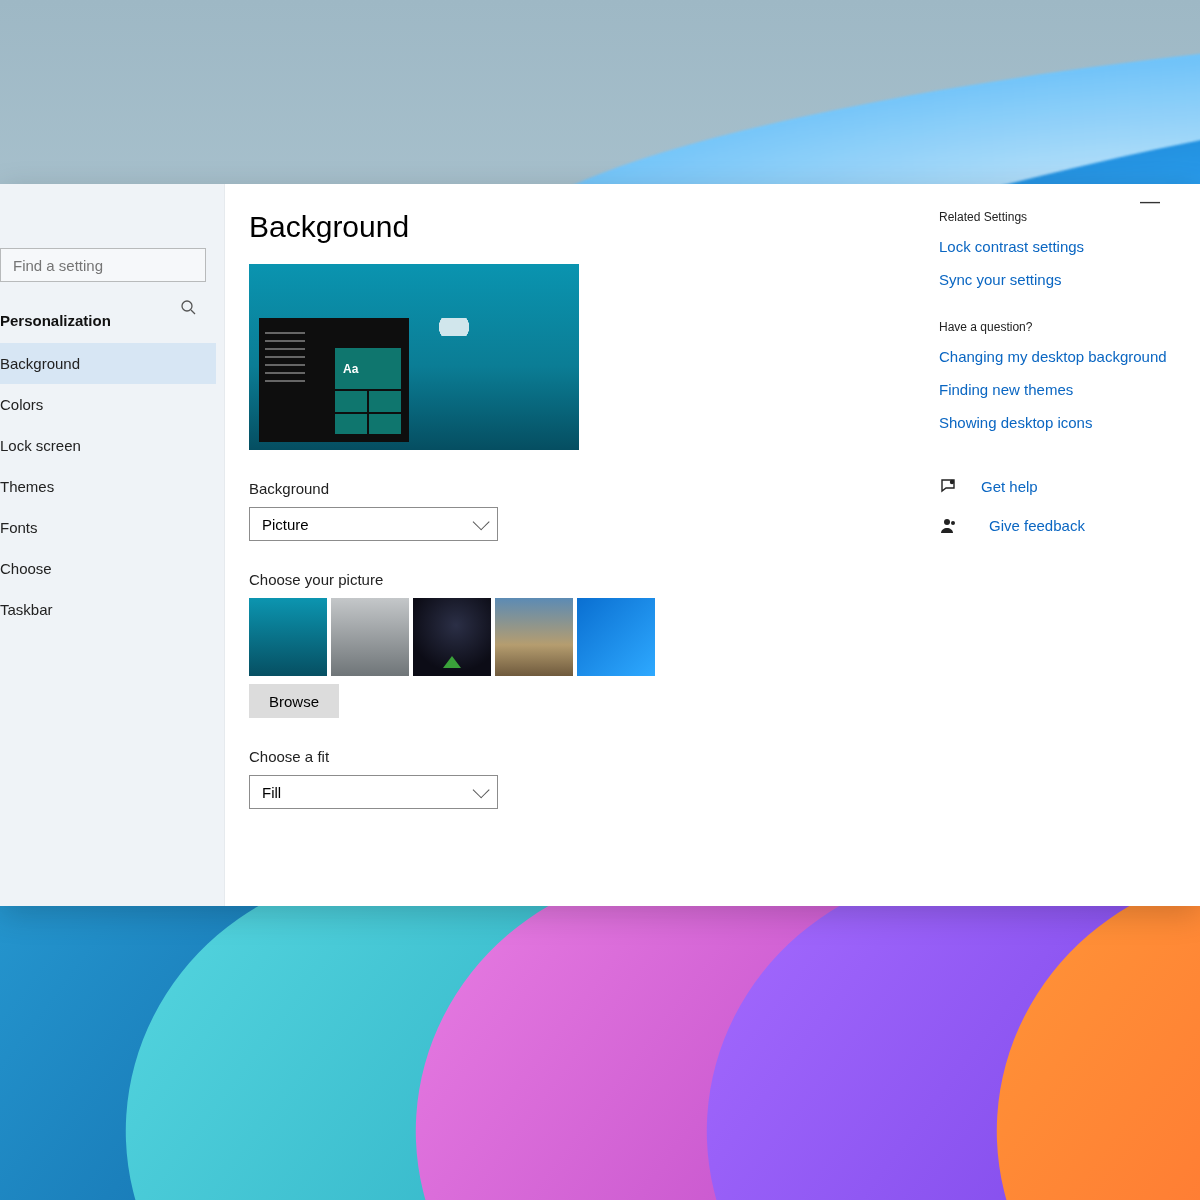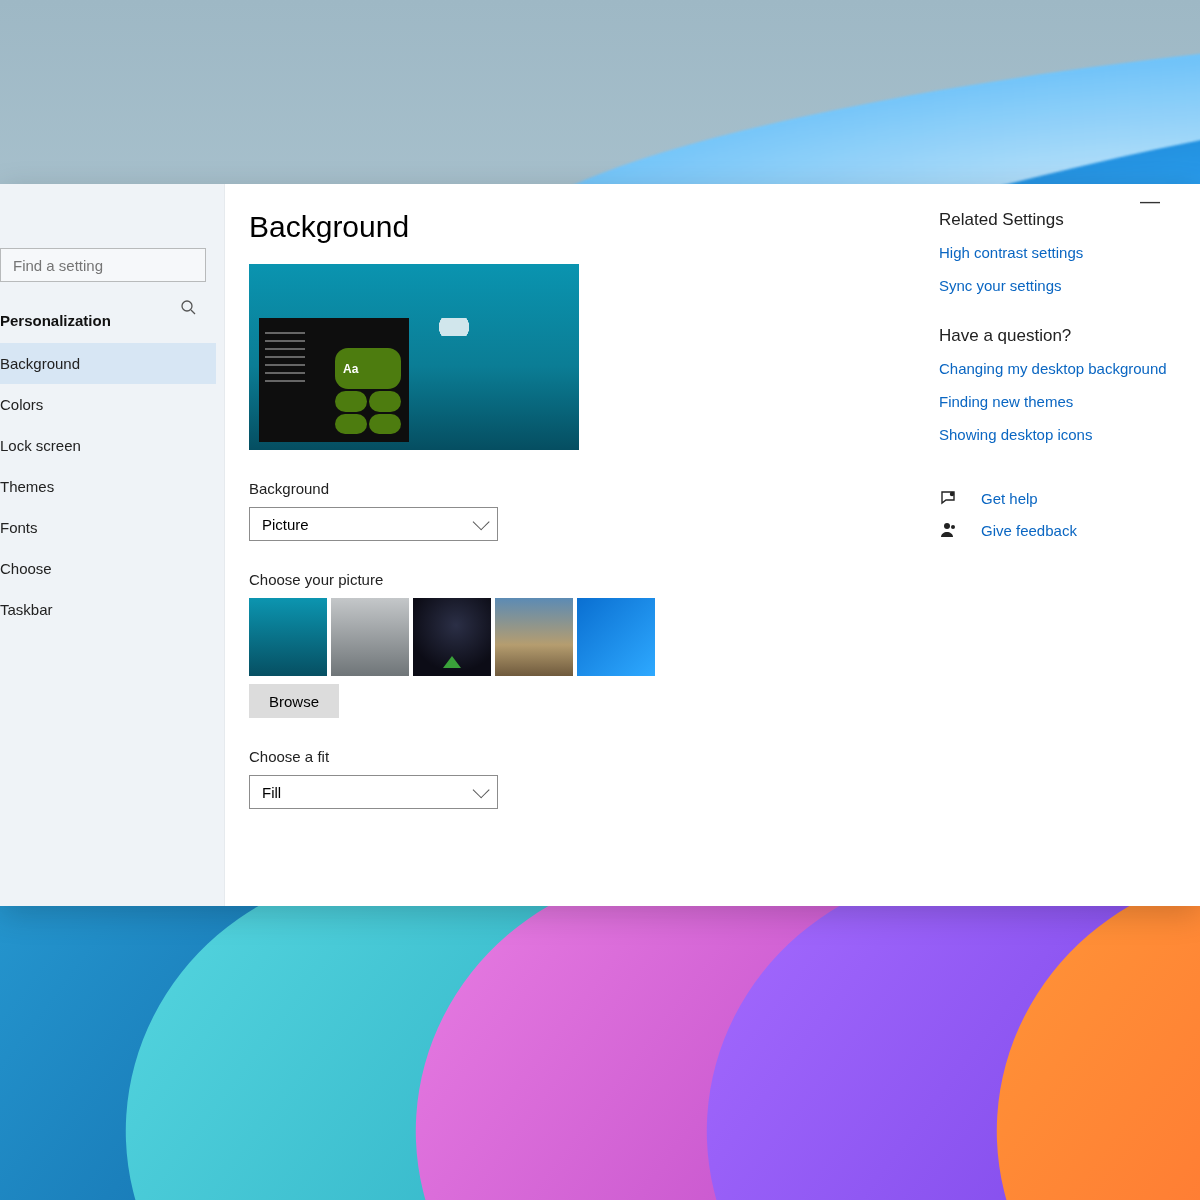--- a/index.html
+++ b/index.html
@@ -58,42 +58,42 @@
   background:linear-gradient(180deg,#0a94b0 0%,#0b7d95 55%,#054e61 100%);
 }
 .preview .swimmer{position:absolute; top:54px; right:76px; width:70px; height:18px;
   background:radial-gradient(circle at 30% 50%, #d1e6ec 30%, transparent 31%);}
 .preview .taskbar{position:absolute; left:10px; bottom:8px; width:150px; height:124px;
   background:#0e0e0e;}
 .prev-lines{position:absolute; left:6px; top:8px; width:40px;}
 .prev-lines span{display:block; height:2px; background:#666; margin:6px 0;}
 .tiles{position:absolute; left:76px; top:30px; width:66px; height:86px;
   display:grid; grid-template-columns:1fr 1fr; grid-template-rows:2fr 1fr 1fr; gap:2px;}
-.tile{background:#4d7c0f;border-radius:13px;}
+.tile{background:#0f766e;}
 .tile.big{grid-column:1/3;}
 .tile .aa{color:#fff; font-size:12px; font-weight:600; padding:14px 0 0 8px;}
 label.section{display:block; font-size:15px; color:#222; margin:30px 0 10px;}
 .select{
   width:249px; height:34px; border:1px solid rgba(0,0,0,.45); padding:0 12px;
   display:flex; align-items:center; justify-content:space-between; font-size:15px;
   background:#fff; cursor:pointer;
 }
 .chev{width:12px;height:12px;border-right:1.5px solid #555;border-bottom:1.5px solid #555;transform:rotate(45deg) translateY(-3px);}
 .thumbs{display:flex; gap:4px; margin-top:6px;}
 .thumb{width:78px; height:78px; cursor:pointer;}
 .t1{background:linear-gradient(180deg,#0c95b0,#064f62);}
 .t2{background:linear-gradient(180deg,#c4c7c9,#6f7578);}
 .t3{background:radial-gradient(circle at 55% 35%,#2b2f46 0%,#0c0c16 70%);}
 .t3::after{content:"";display:block;width:18px;height:12px;background:#3aa23a;position:relative;top:58px;left:30px;clip-path:polygon(50% 0,100% 100%,0 100%);}
 .t4{background:linear-gradient(180deg,#5c8bb4 0%,#b59d6f 60%,#6f5a3d 100%);}
 .t5{background:linear-gradient(135deg,#0a6fd1,#2ea9ff);}
 .browse{margin-top:8px; width:90px; height:34px; border:none;
   background:#dcdcdc; font-size:15px; cursor:pointer;}
 .aside{width:230px; font-size:15px;}
-.aside h2{font-size:17px; font-weight:400; color:#222; margin-bottom:14px;}
+.aside h2{font-size:12px; font-weight:400; color:#222; margin-bottom:14px;}
 .link{color:#0a66c2; margin-bottom:16px; cursor:pointer;}
 .aside .group2{margin-top:32px;}
 .iconrow{display:flex; align-items:center; gap:24px; margin-top:14px; cursor:pointer;}
 .iconrow .ic{width:18px;height:18px;color:#222;}
 .minimize{position:absolute; top:6px; right:28px; font-size:20px; color:#333;
   width:44px; text-align:center; cursor:pointer;}
 </style>
 </head>
 <body>
 
@@ -193,21 +193,21 @@
 
       <label class="section">Choose a fit</label>
       <div class="select">
         <span>Fill</span>
         <span class="chev"></span>
       </div>
     </div>
 
     <div class="aside">
       <h2>Related Settings</h2>
-      <div class="link">High contrast settings</div>
+      <div class="link">Lock contrast settings</div>
       <div class="link">Sync your settings</div>
 
       <div class="group2">
         <h2>Have a question?</h2>
         <div class="link">Changing my desktop background</div>
         <div class="link">Finding new themes</div>
         <div class="link">Showing desktop icons</div>
       </div>
 
       <div class="iconrow" style="margin-top:46px;">
@@ -216,17 +216,17 @@
           <circle cx="13" cy="5" r="2.2" fill="#222"></circle>
         </svg>
         <span class="link" style="margin:0">Get help</span>
       </div>
       <div class="iconrow">
         <svg class="ic" viewBox="0 0 18 18">
           <circle cx="8" cy="5" r="3" fill="#222"></circle>
             <path d="M2 16c0-3 3-5 6-5s6 2 6 5" fill="#222"></path>
           <circle cx="14" cy="6" r="2" fill="#222"></circle>
         </svg>
-        <span class="link" style="margin:0">Give feedback</span>
+        <span class="link" style="margin:8px">Give feedback</span>
       </div>
     </div>
   </div>
 </div>
 
 </body></html>

